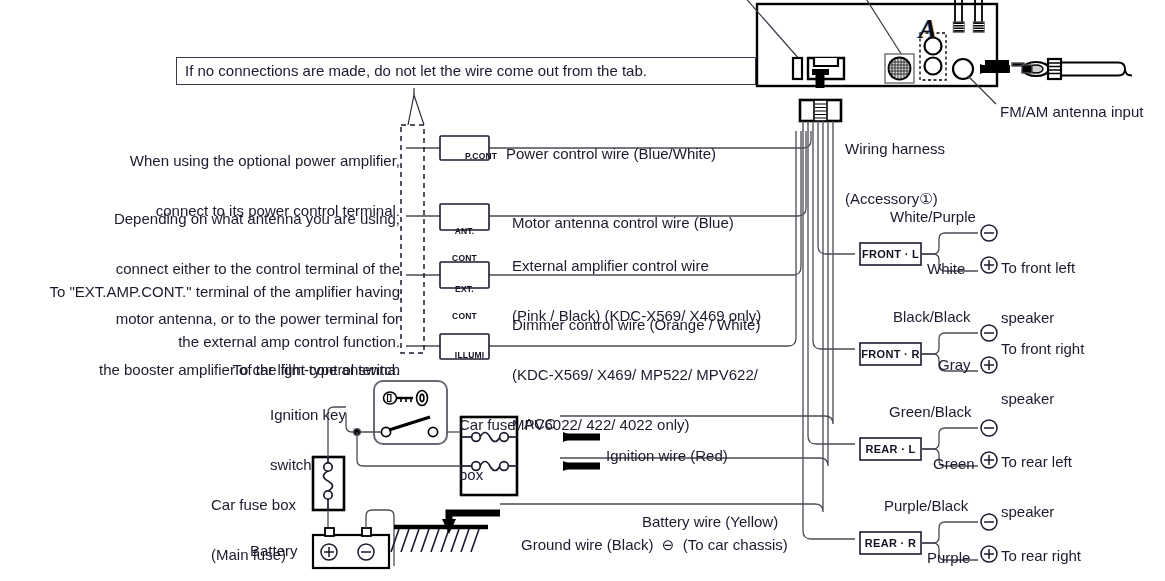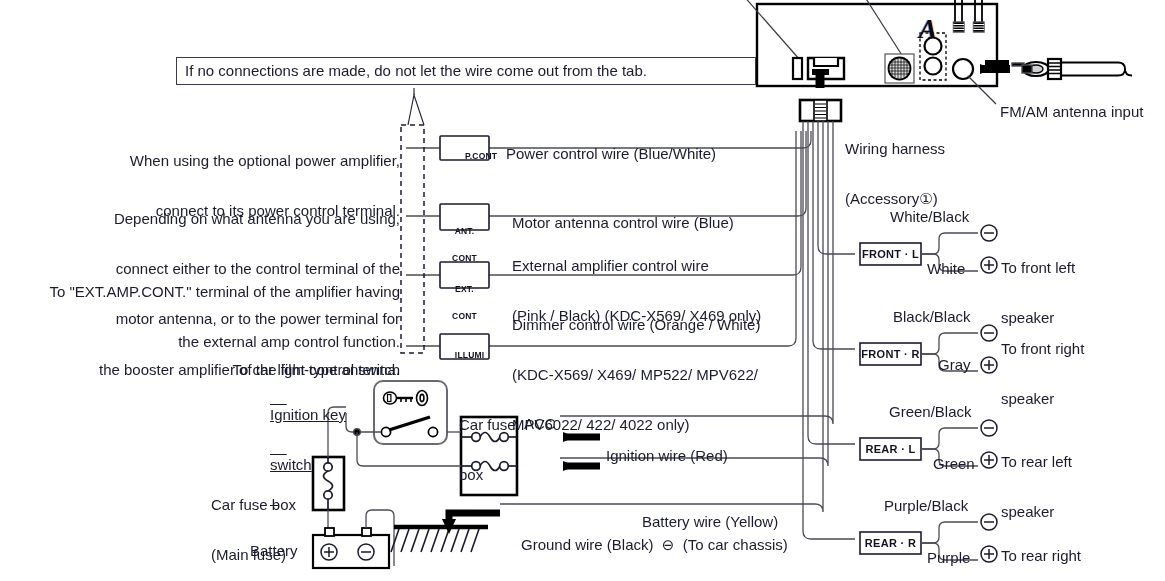--- a/index.html
+++ b/index.html
@@ -374,21 +374,21 @@
   <div class="lbl" style="left:845px; top:107px;">
     <div>Wiring harness</div>
     <div>(Accessory①)</div>
   </div>
 
   <div class="spk" style="left:860px; top:248px; width:61px;">FRONT · L</div>
   <div class="spk" style="left:860px; top:348px; width:61px;">FRONT · R</div>
   <div class="spk" style="left:860px; top:443px; width:61px;">REAR · L</div>
   <div class="spk" style="left:860px; top:537px; width:61px;">REAR · R</div>
 
-  <div class="lbl" style="left:890px; top:209px;">White/Black</div>
+  <div class="lbl" style="left:890px; top:209px;">White/Purple</div>
   <div class="lbl" style="left:927px; top:261px;">White</div>
   <div class="lbl" style="left:1001px; top:226px;">
     <div>To front left</div>
     <div>speaker</div>
   </div>
 
   <div class="lbl" style="left:893px; top:309px;">Black/Black</div>
   <div class="lbl" style="left:938px; top:357px;">Gray</div>
   <div class="lbl" style="left:1001px; top:307px;">
     <div>To front right</div>
@@ -402,21 +402,21 @@
     <div>speaker</div>
   </div>
 
   <div class="lbl" style="left:884px; top:498px;">Purple/Black</div>
   <div class="lbl" style="left:927px; top:550px;">Purple</div>
   <div class="lbl" style="left:1001px; top:514px;">
     <div>To rear right</div>
     
   </div>
 
-  <div class="lbl" style="left:270px; top:373px;text-decoration:underline;">
+  <div class="lbl" style="left:270px; top:373px;">
     <div>Ignition key</div>
     <div>switch</div>
   </div>
 
   <div class="lbl" style="left:459px; top:383px;">
     <div>Car fuse</div>
     <div>box</div>
   </div>
 
   <div class="lbl" style="left:524px; top:416px;">ACC</div>

